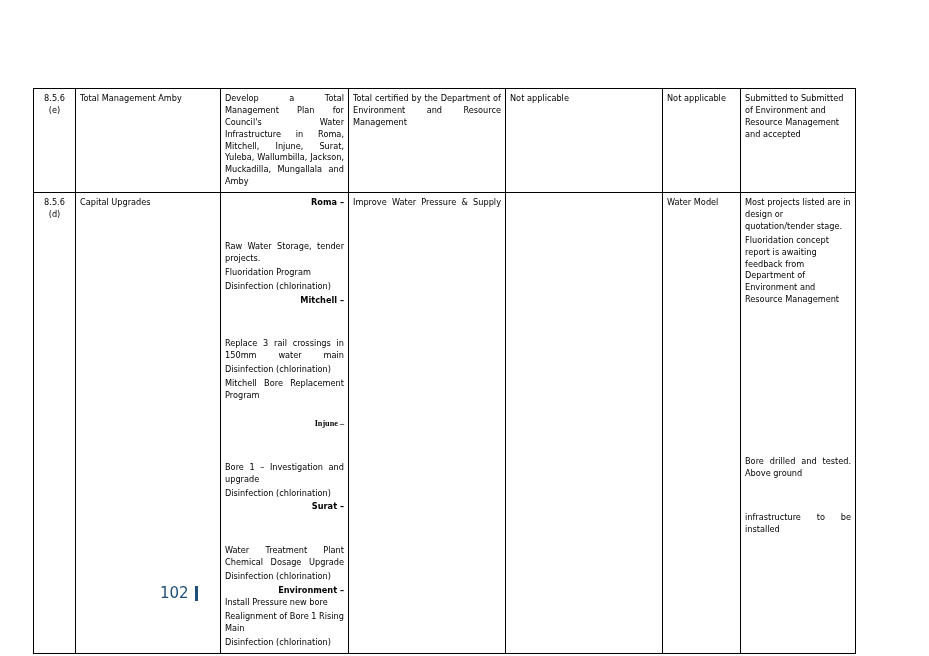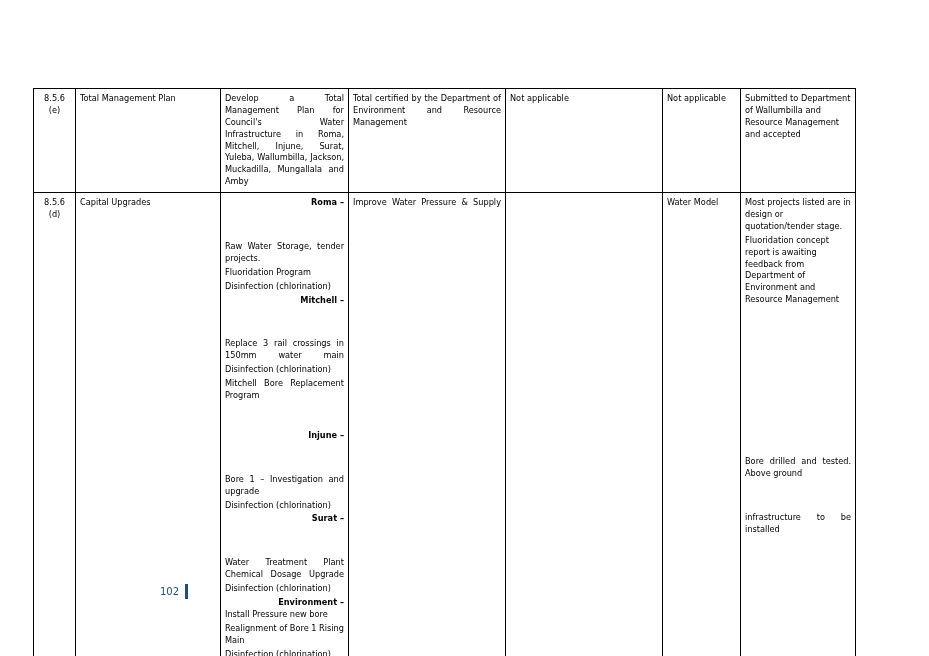--- a/index.html
+++ b/index.html
@@ -52,34 +52,34 @@
 
   .clause {
     text-align: center;
     line-height: 1.45;
   }
   .bold { font-weight: bold; text-align: right; }
   p {
     margin: 0 0 0 0;
   }
   .p-gap { margin-top: 2px; }
-  .p-gap-lg { margin-top: 28px; }
+  .p-gap-lg { margin-top: 16px; font-family: Liberation Serif, serif; }
   .spacer-lg { height: 150px; }
 
   .footer {
     position: absolute;
     left: 160px;
     top: 584px;
     display: flex;
     align-items: center;
     gap: 6px;
   }
   .page-num {
     color: #1f4e79;
-    font-size: 10px;
+    font-size: 15px;
     font-family: "DejaVu Sans", sans-serif;
   }
   .footer-bar {
     width: 3px;
     height: 15px;
     background: #1f4e79;
     display: inline-block;
   }
 </style>
 </head>
@@ -98,36 +98,36 @@
           <col class="c6">
           <col class="c7">
       </colgroup>
       <tbody>
         <tr>
           <td class="clause">
             <p>8.5.6</p>
             <p>(e)</p>
           </td>
           <td>
-            <p>Total Management Plan</p>
+            <p>Total Management Amby</p>
           </td>
           <td class="just">
             <p>Develop a Total Management Plan for Council's Water Infrastructure in Roma, Mitchell, Injune, Surat, Yuleba, Wallumbilla, Jackson, Muckadilla, Mungallala and Amby</p>
           </td>
           <td class="just">
             <p>Total certified by the Department of Environment and Resource Management</p>
           </td>
           <td>
             <p>Not applicable</p>
           </td>
           <td>
             <p>Not applicable</p>
           </td>
           <td>
-            <p>Submitted to Department of Wallumbilla and Resource Management and accepted</p>
+            <p>Submitted to Submitted of Environment and Resource Management and accepted</p>
           </td>
         </tr>
 
         <tr>
           <td class="clause">
             <p>8.5.6</p>
             <p>(d)</p>
           </td>
           <td>
             <p>Capital Upgrades</p>

